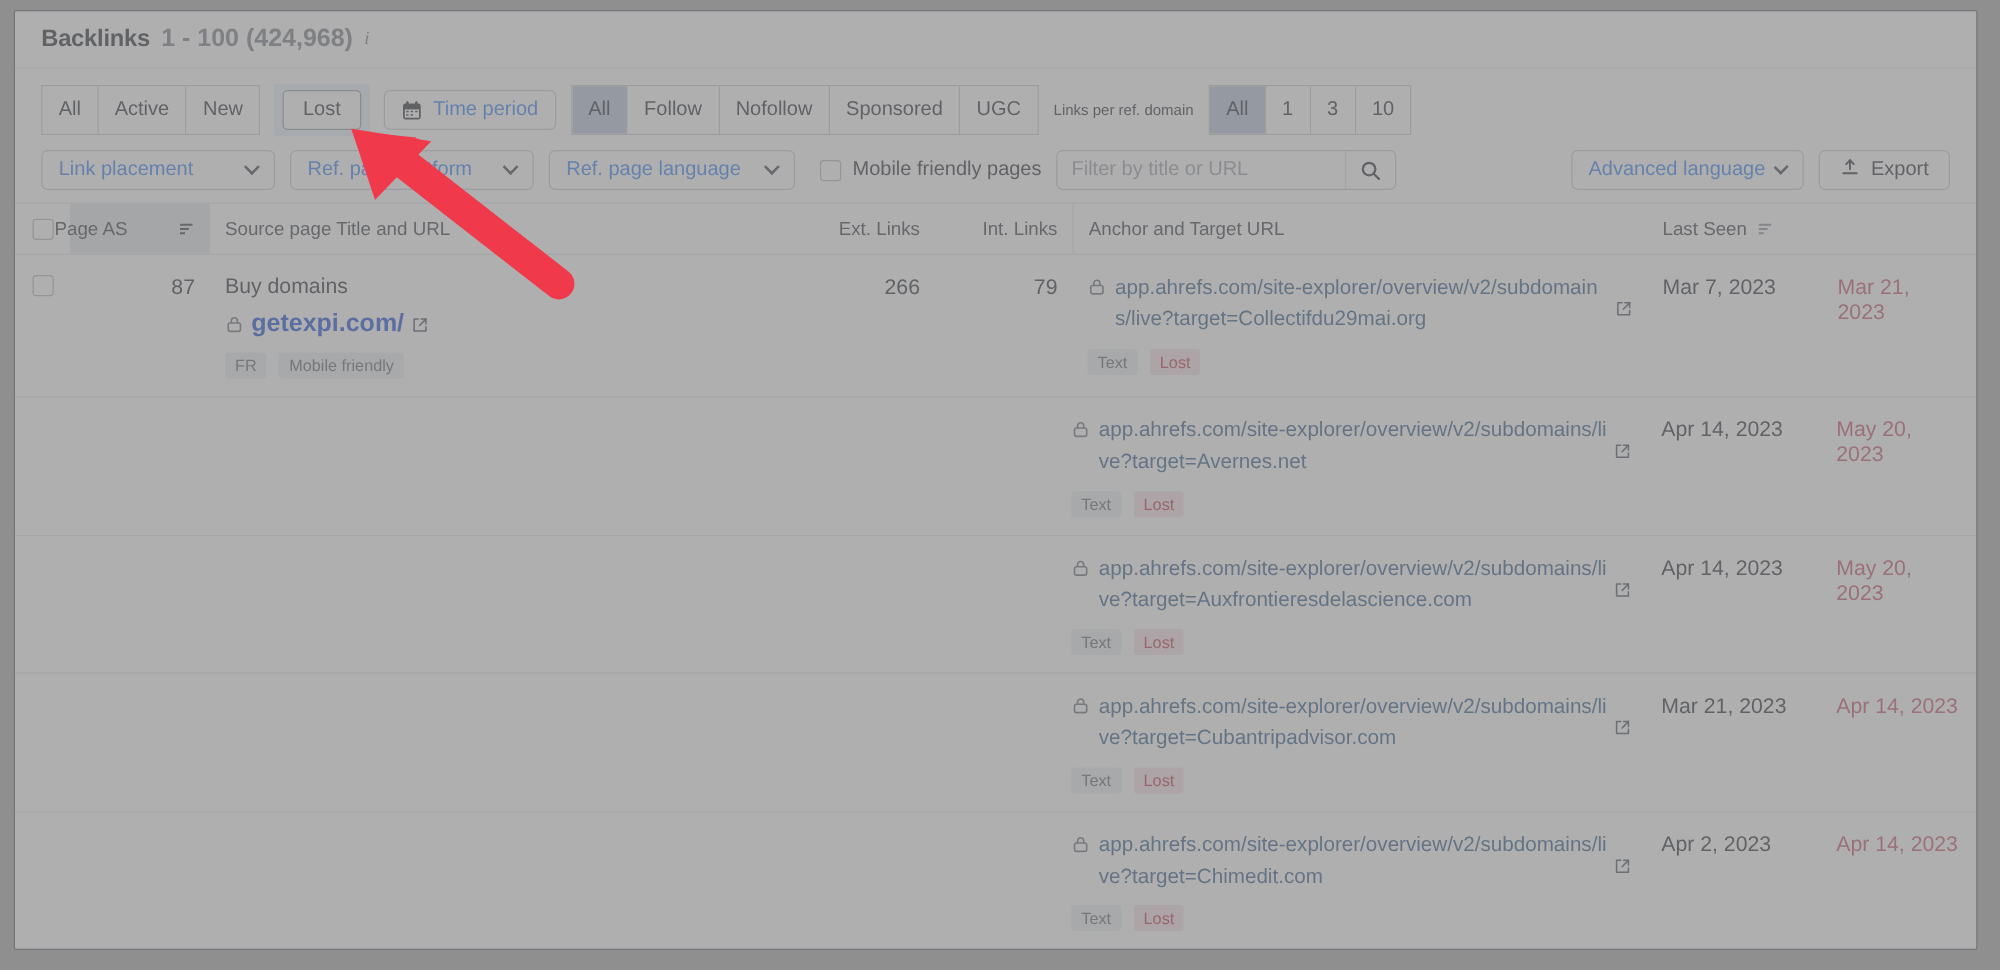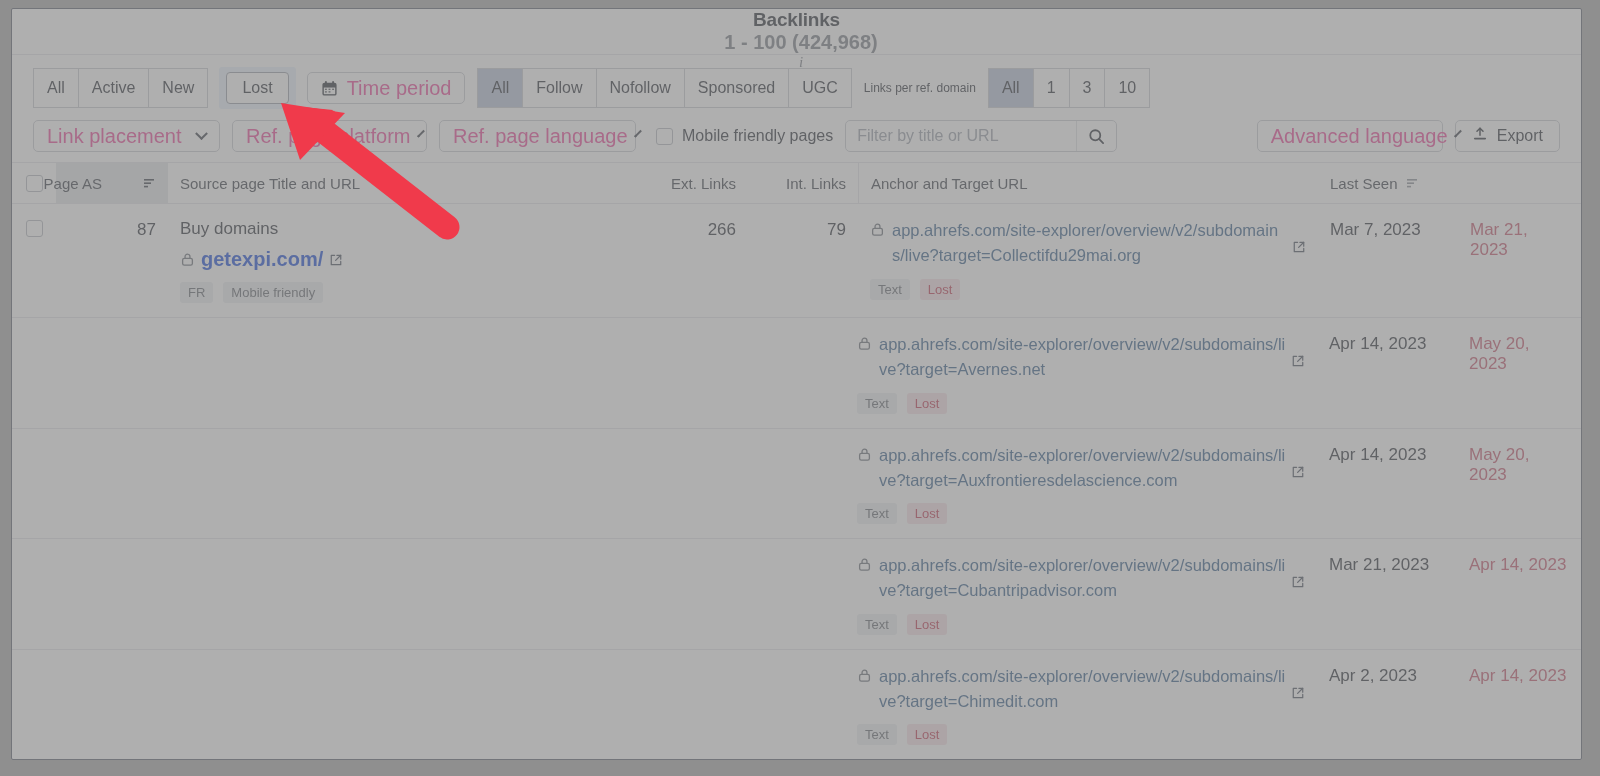--- a/index.html
+++ b/index.html
@@ -42,21 +42,20 @@
     z-index: 40;
   }
 
   
   .title-row {
     height: 46px;
     display: flex;
     align-items: center;
     padding: 0 21px;
     border-bottom: 1px solid #e3e5e8;
-    flex-direction: column;
   }
   .title-main {
     font-size: 19px;
     font-weight: bold;
     color: #2b2f38;
     letter-spacing: -0.2px;
   }
   .title-range {
     font-size: 20px;
     color: #7b8089;
@@ -137,22 +136,22 @@
 
   .pill {
     display: flex;
     align-items: center;
     gap: 9px;
     height: 32px;
     padding: 0 13px;
     border: 1px solid #c9ccd2;
     border-radius: 5px;
     background: #fff;
-    font-size: 20px;
-    color: #ec4899;
+    font-size: 16px;
+    color: #3b82f6;
     white-space: nowrap;
     cursor: pointer;
   }
 
   .cal-icon { color: #2b2f38; display:inline-flex; }
 
   .label-plain {
     font-size: 12px;
     color: #2b2f38;
     white-space: nowrap;

